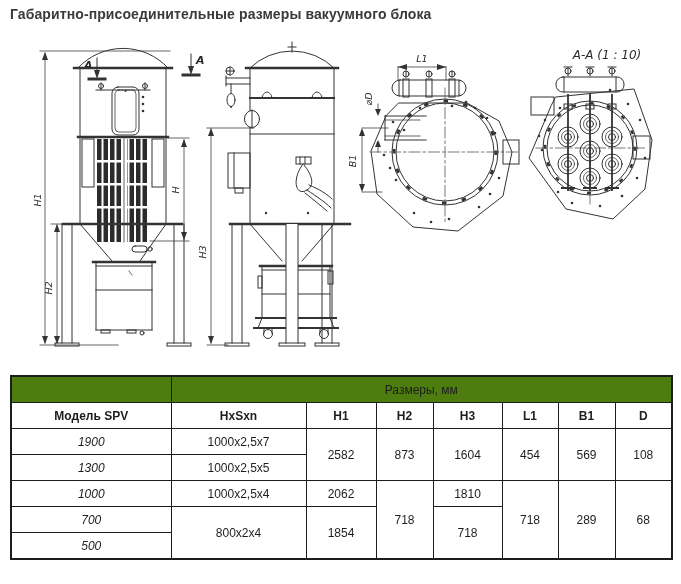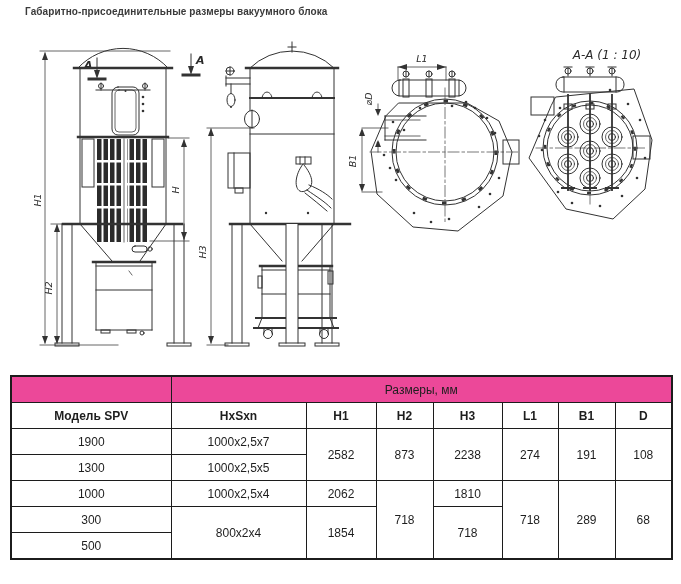--- a/index.html
+++ b/index.html
@@ -2,43 +2,43 @@
 <html><head>
 <meta charset="utf-8">
 <style>
   html,body{margin:0;padding:0;}
   body{
     width:681px;height:584px;position:relative;overflow:hidden;
     background:#ffffff;font-family:"Liberation Sans",sans-serif;
   }
   .page-title{
     position:absolute;left:10px;top:6px;
-    font-size:10px;font-weight:bold;color:#3a3a3a;letter-spacing:.1px;margin-left:15px;
+    font-size:14px;font-weight:bold;color:#3a3a3a;letter-spacing:.1px;
   }
   svg.drawing{position:absolute;left:0;top:0;}
   .lbl{stroke:none;fill:#2b2b2b;font:italic 9.5px "DejaVu Sans",sans-serif;}
   .sec{stroke:none;fill:#2b2b2b;font:italic bold 11px "DejaVu Sans",sans-serif;}
   .aatitle{stroke:none;fill:#2b2b2b;font:italic 12px "DejaVu Sans",sans-serif;}
   .cl{stroke:#555;stroke-width:.8;stroke-dasharray:11 3 2.5 3;}
   .t{stroke-width:.75;}
   .w2{stroke-width:2.4;}
   table.dims{
     position:absolute;left:10px;top:375px;width:661px;
     border-collapse:collapse;table-layout:fixed;
     border:2px solid #1c1c1c;
   }
   table.dims td,table.dims th{
     border:1.5px solid #1c1c1c;height:25px;padding:0 6px;
     font-size:12px;color:#1e1e1e;text-align:center;font-weight:400;
     overflow:hidden;white-space:nowrap;
   }
   table.dims th{font-weight:bold;}
-  td.orange{background:#ec4899;color:#ffffff;font-weight:bold;font-size:12.5px;}
+  td.orange{background:#4d7c0f;color:#ffffff;font-weight:bold;font-size:12.5px;}
   .left{text-align:left;}
-  td.model{font-weight:bold;text-align:left;}
+  td.model{font-weight:bold;text-align:left;font-style:italic;}
 </style>
 </head>
 <body>
 
 <div class="page-title">Габаритно-присоединительные размеры вакуумного блока</div>
 
 <svg class="drawing" width="681" height="372" viewBox="0 0 681 372">
 
   <g stroke="#333" fill="none" stroke-width="1" stroke-linecap="square">
 
@@ -421,41 +421,41 @@
       <th>H3</th>
       <th>L1</th>
       <th>B1</th>
       <th>D</th>
     </tr>
     <tr>
       <td class="model">1900</td>
       <td>1000x2,5x7</td>
       <td rowspan="2">2582</td>
       <td rowspan="2">873</td>
-      <td rowspan="2">2238</td>
-      <td rowspan="2">274</td>
-      <td rowspan="2">191</td>
+      <td rowspan="2">1604</td>
+      <td rowspan="2">454</td>
+      <td rowspan="2">569</td>
       <td rowspan="2">108</td>
     </tr>
     <tr>
       <td class="model">1300</td>
       <td>1000x2,5x5</td>
     </tr>
     <tr>
       <td class="model">1000</td>
       <td>1000x2,5x4</td>
       <td>2062</td>
       <td rowspan="3">718</td>
       <td>1810</td>
       <td rowspan="3">718</td>
       <td rowspan="3">289</td>
       <td rowspan="3">68</td>
     </tr>
     <tr>
-      <td class="model">300</td>
+      <td class="model">700</td>
       <td rowspan="2">800x2x4</td>
       <td rowspan="2">1854</td>
       <td rowspan="2">718</td>
     </tr>
     <tr>
       <td class="model">500</td>
     </tr>
   </tbody>
 </table>
 

